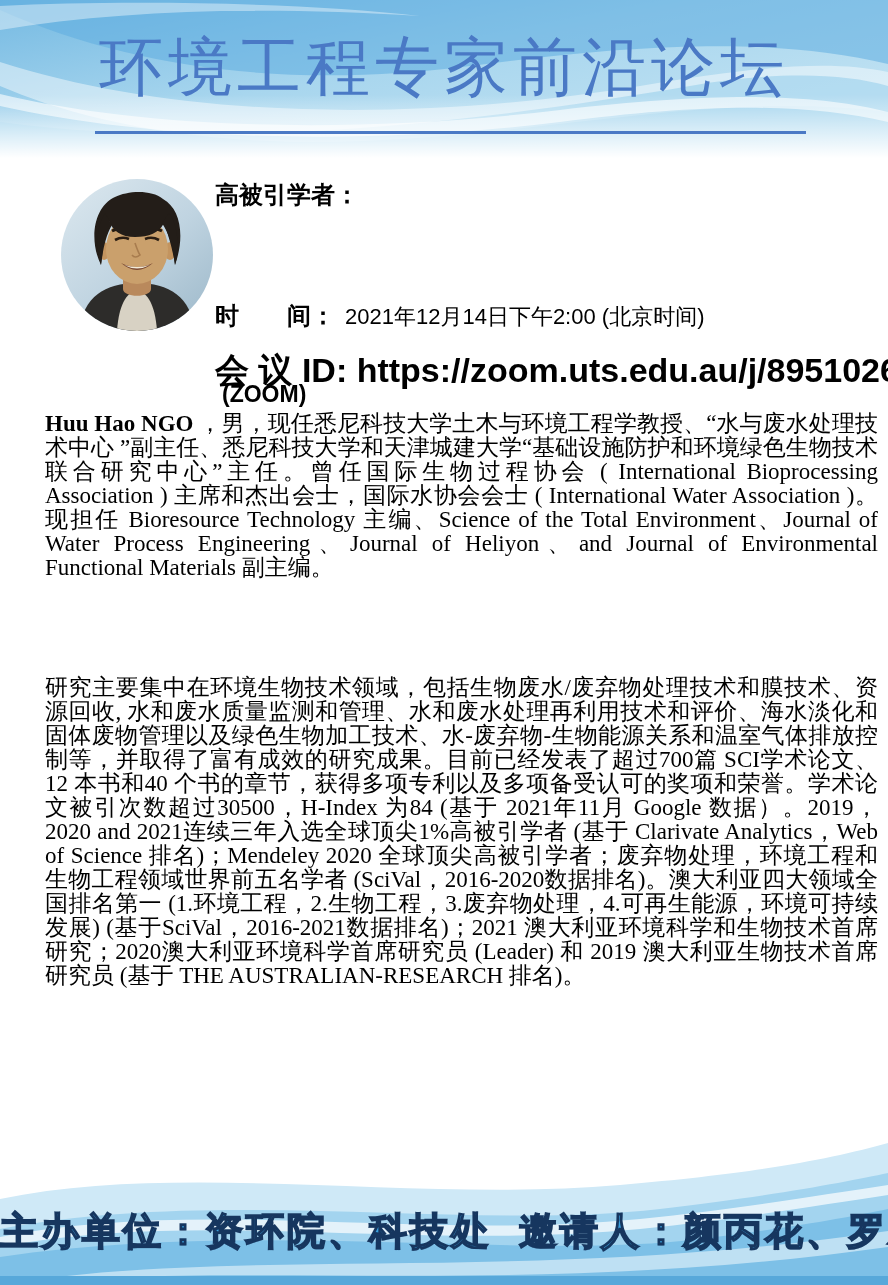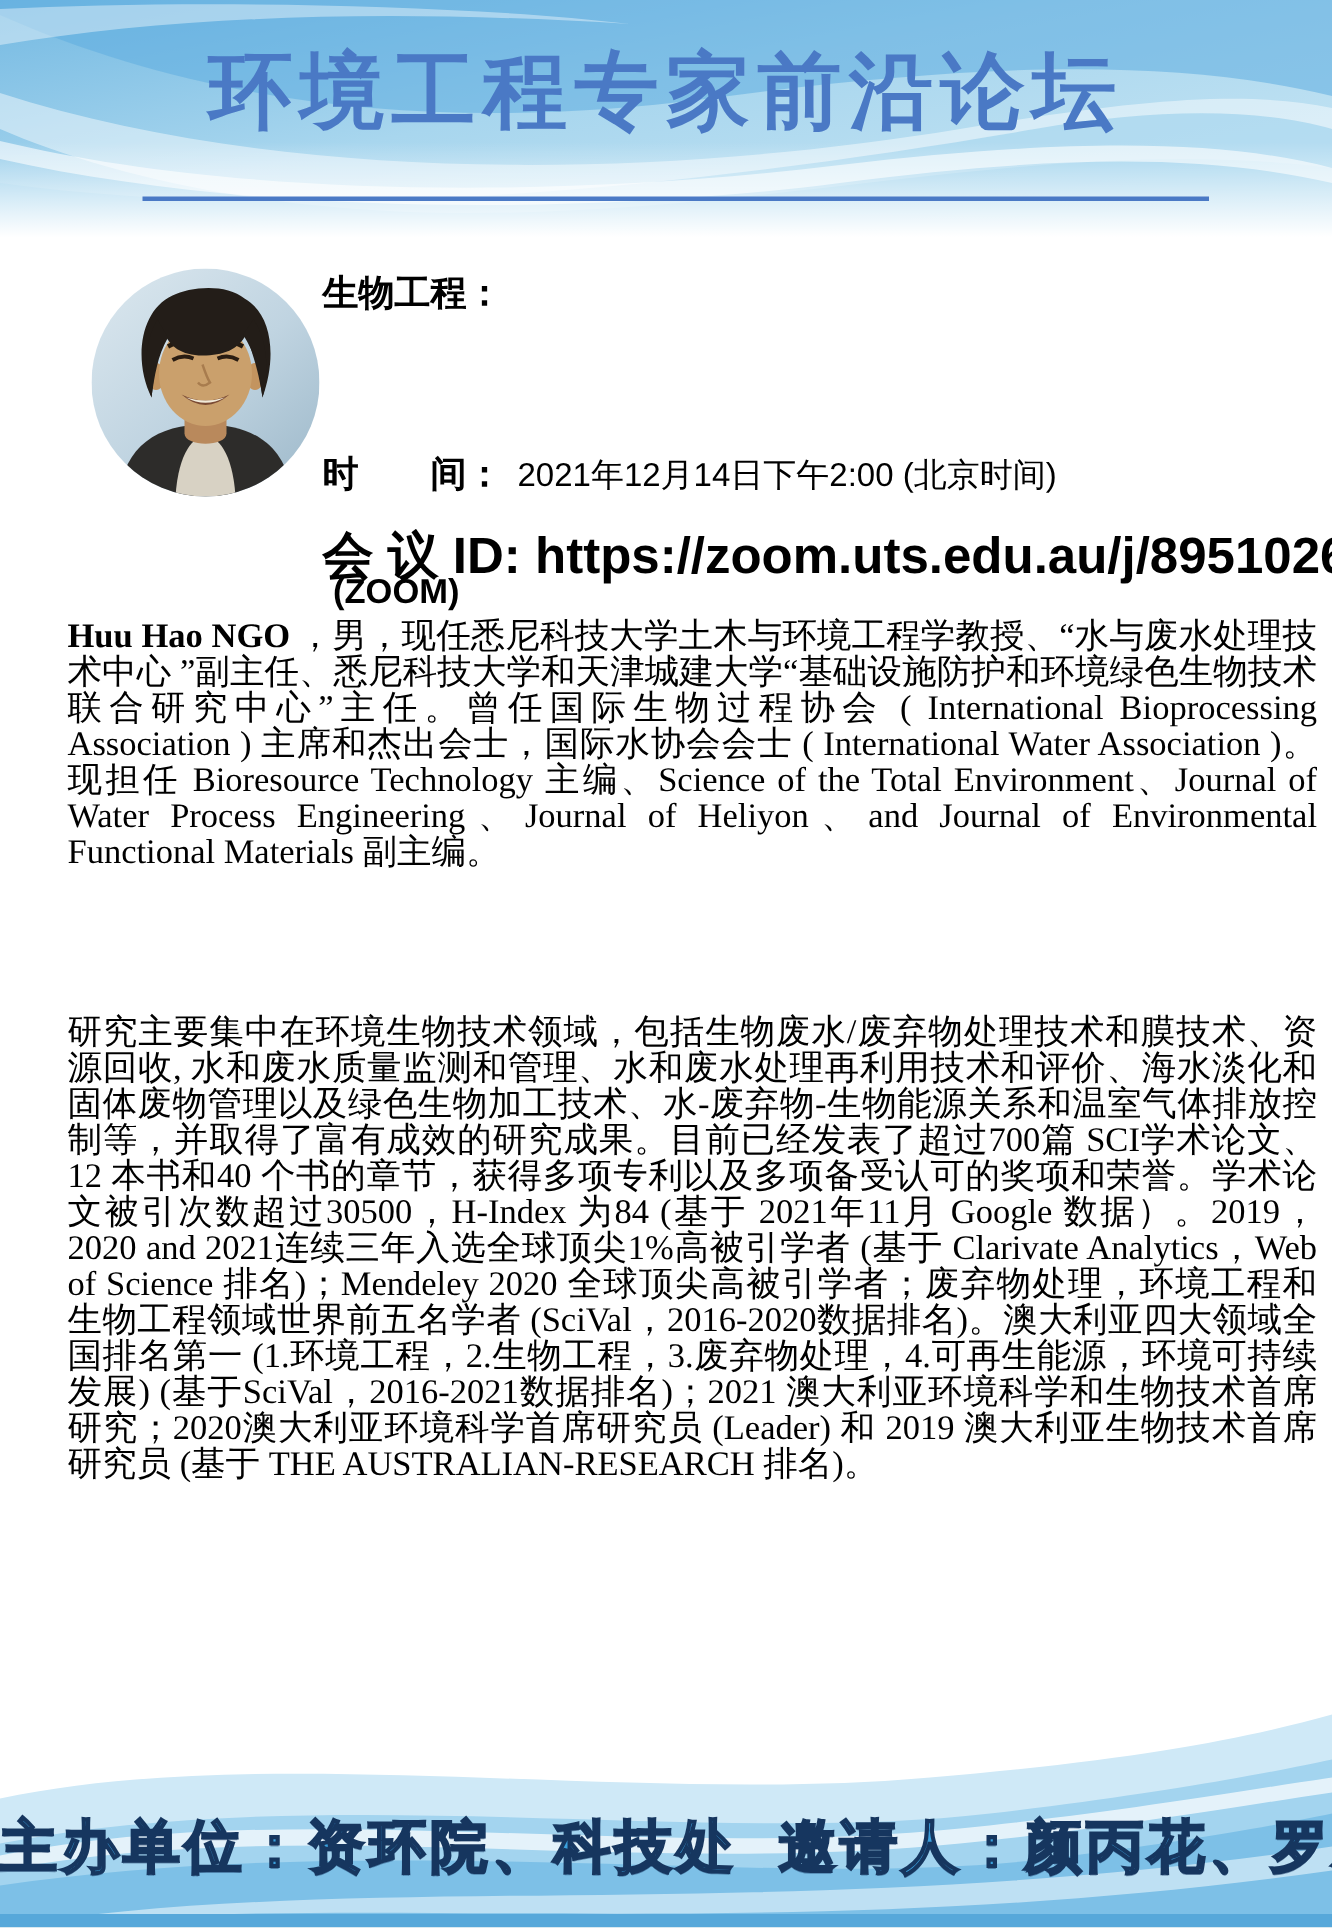--- a/index.html
+++ b/index.html
@@ -7,21 +7,21 @@
   .poster {
     position:relative; width:888px; height:1285px; margin:0 auto;
     background:#ffffff; overflow:hidden;
     font-family:"Liberation Sans", sans-serif; color:#000;
   }
   
   .header-banner { position:absolute; top:0; left:0; width:888px; height:158px; }
   .header-banner svg { display:block; width:100%; height:100%; }
   .page-title {
     position:absolute; top:24px; left:0; width:888px; text-align:center;
-    font-size:56px; font-weight:bold; letter-spacing:5px;
+    font-size:64px; font-weight:normal; letter-spacing:5px;
     color:var(--title-blue,#4a79c5);
   }
   .title-underline {
     position:absolute; top:131px; left:95px; width:711px; height:3px;
     background:var(--title-blue,#4a79c5);
   }
   
   .speaker-photo { position:absolute; top:179px; left:61px; width:152px; height:152px; }
   
   .cn-label { font-weight:bold; white-space:pre; }
@@ -114,21 +114,21 @@
         <path d="M84,60 q7,-3 14,1" stroke="#2a1d12" stroke-width="2.6" fill="none"></path>
         <path d="M51,52 q9,-5 18,-2" stroke="#241a10" stroke-width="3" fill="none"></path>
         <path d="M83,50 q9,-3 18,2" stroke="#241a10" stroke-width="3" fill="none"></path>
         <path d="M40,86 C28,62 32,28 54,18 C66,12 90,10 102,20 C120,30 124,58 114,86 C111,66 107,56 103,44 C98,54 88,58 74,58 C60,58 52,52 48,42 C43,54 42,70 40,86 Z" fill="#231d18"></path>
         <path d="M40,86 C35,70 35,48 44,34 L51,46 C44,58 42,72 40,86 Z" fill="#231d18"></path>
         <path d="M114,86 C119,70 117,46 108,34 L101,44 C110,58 112,70 114,86 Z" fill="#231d18"></path>
       </g>
     </svg>
   </div>
 
-  <div class="cn-label report-label">生物工程：</div>
+  <div class="cn-label report-label">高被引学者：</div>
 
   <div class="cn-label time-label">时　　间：</div>
   <div class="time-value">2021年12月14日下午2:00 (北京时间)</div>
 
   <div class="meeting-row"><span>会 议 ID: </span><span class="meeting-url">https://zoom.uts.edu.au/j/89510262267</span></div>
   <div class="meeting-suffix">(ZOOM)</div>
 
   <div class="bio"><span class="speaker-name">Huu Hao NGO</span><span>，男，现任悉尼科技大学土木与环境工程学教授、“水与废水处理技术中心 ”副主任、悉尼科技大学和天津城建大学“基础设施防护和环境绿色生物技术联合研究中心”主任。曾任国际生物过程协会 ( International Bioprocessing Association ) 主席和杰出会士，国际水协会会士 ( International Water Association )。现担任 Bioresource Technology 主编、Science of the Total Environment、Journal of Water Process Engineering、Journal of Heliyon、and Journal of Environmental Functional Materials 副主编。</span></div>
 
   <div class="research">研究主要集中在环境生物技术领域，包括生物废水/废弃物处理技术和膜技术、资源回收, 水和废水质量监测和管理、水和废水处理再利用技术和评价、海水淡化和固体废物管理以及绿色生物加工技术、水-废弃物-生物能源关系和温室气体排放控制等，并取得了富有成效的研究成果。目前已经发表了超过700篇 SCI学术论文、12 本书和40 个书的章节，获得多项专利以及多项备受认可的奖项和荣誉。学术论文被引次数超过30500，H-Index 为84 (基于 2021年11月 Google 数据）。2019，2020 and 2021连续三年入选全球顶尖1%高被引学者 (基于 Clarivate Analytics，Web of Science 排名)；Mendeley 2020 全球顶尖高被引学者；废弃物处理，环境工程和生物工程领域世界前五名学者 (SciVal，2016-2020数据排名)。澳大利亚四大领域全国排名第一 (1.环境工程，2.生物工程，3.废弃物处理，4.可再生能源，环境可持续发展) (基于SciVal，2016-2021数据排名)；2021 澳大利亚环境科学和生物技术首席研究；2020澳大利亚环境科学首席研究员 (Leader) 和 2019 澳大利亚生物技术首席研究员 (基于 THE AUSTRALIAN-RESEARCH  排名)。</div>

